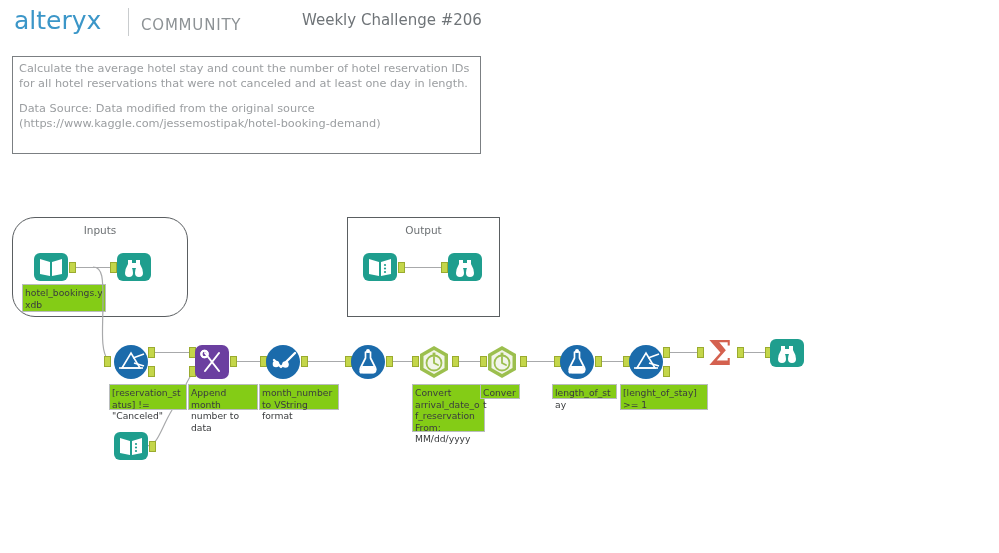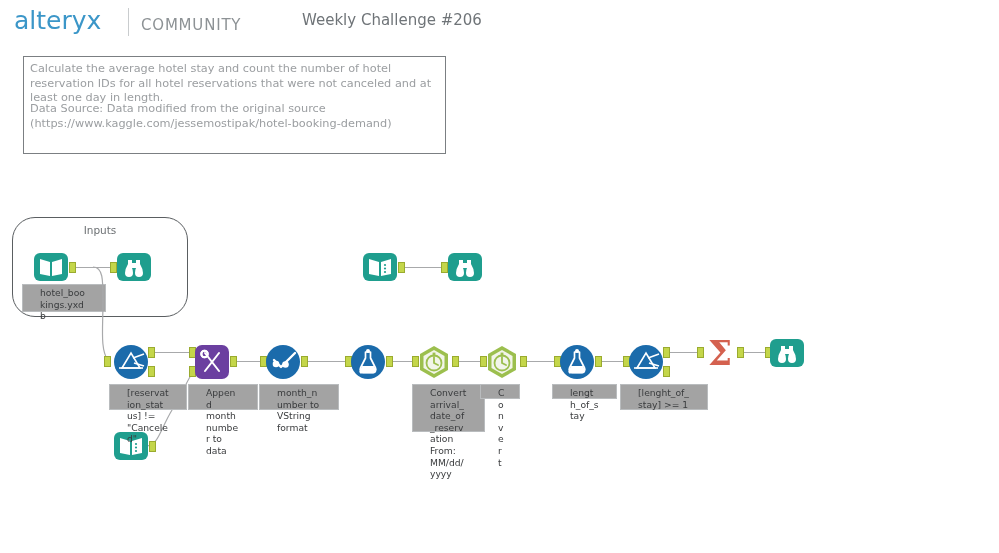--- a/index.html
+++ b/index.html
@@ -29,22 +29,22 @@
   }
   .hdr-title {
     position: absolute; left: 302px; top: 11px;
     font-size: 15px; color: #6f7478;
     font-family: "DejaVu Sans", sans-serif;
   }
 
   
   .desc-box {
     position: absolute; left: 12px; top: 56px;
-    width: 423px; height: 98px;
-    border: 1px solid #7b7f82; background: #fff; margin-left: 11px;
+    width: 469px; height: 98px;
+    border: 1px solid #7b7f82; background: #fff;
   }
   .desc-text {
     position: absolute; left: 6px; top: 5px; right: 6px;
     font-size: 11.3px; line-height: 14.5px; color: #9b9ea1;
     font-family: "DejaVu Sans", sans-serif;
     white-space: pre-wrap;
   }
   .desc-text2 {
     position: absolute; left: 6px; top: 45px; right: 4px;
     font-size: 11.3px; line-height: 14.5px; color: #9b9ea1;
@@ -70,24 +70,24 @@
   .anchor {
     position: absolute; width: 7px; height: 11px;
     background: #c4d64a; border: 1px solid #9aab2f;
   }
 
   .conn { position: absolute; background: #a8a9ab; }
   .conn-h { height: 1px; }
 
   .caption {
     position: absolute;
-    border: 1px solid #b9bcbe; background: #a3a3a3;
+    border: 1px solid #b9bcbe; background: #84cc16;
     font-size: 9.2px; line-height: 11.6px; color: #3a3c3e;
     font-family: "DejaVu Sans", sans-serif;
-    padding: 2px 17px;
+    padding: 2px 2px;
     word-wrap: break-word;
   }
 
   svg.curve { position: absolute; overflow: visible; }
   svg.curve path { fill: none; stroke: #a8a9ab; stroke-width: 1.2; }
 </style>
 </head>
 <body>
 
 <div id="canvas">
@@ -121,20 +121,23 @@
   <div class="anchor" style="left:110px; top:262px;"></div>
   <div class="tool" style="left:116px; top:249px;">
     <svg viewBox="0 0 36 36">
       <rect x="1" y="4" width="34" height="28" rx="6" fill="#1f9e8e"></rect>
       <path d="M12 11 h4 v3 h4 v-3 h4 v4 q3 5 3 9 a4 4 0 0 1 -8 0 q0 -3 1 -5 h-4 q1 2 1 5 a4 4 0 0 1 -8 0 q0 -4 3 -9 z" fill="#ffffff"></path>
     </svg>
   </div>
 
   <div class="caption" style="left:22px; top:284px; width:84px; height:28px;">hotel_bookings.yxdb</div>
 
+  <div class="container-box" style="left:347px; top:217px; width:153px; height:100px;">
+    <div class="container-title">Output</div>
+  </div>
 
   <div class="tool" style="left:362px; top:249px;">
     <svg viewBox="0 0 36 36">
       <rect x="1" y="4" width="34" height="28" rx="6" fill="#1f9e8e"></rect>
       <path d="M7 10 L17 13 L17 27 L7 25 Z" fill="#ffffff"></path>
       <path d="M29 10 L19 13 L19 27 L29 25 Z" fill="#ffffff"></path>
       <rect x="17.2" y="12.4" width="1.6" height="15" fill="#1f9e8e"></rect>
       <g fill="#1f9e8e">
           <circle cx="23" cy="16" r="1.1"></circle>
           <circle cx="23" cy="19.5" r="1.1"></circle>

